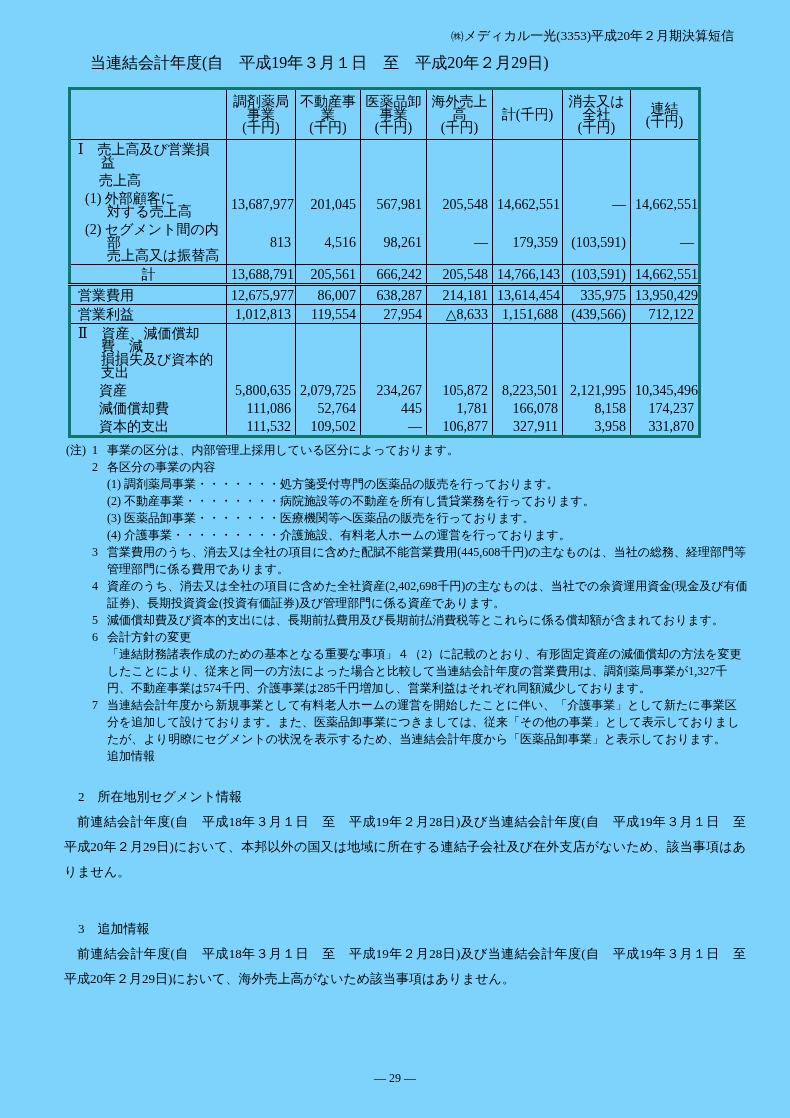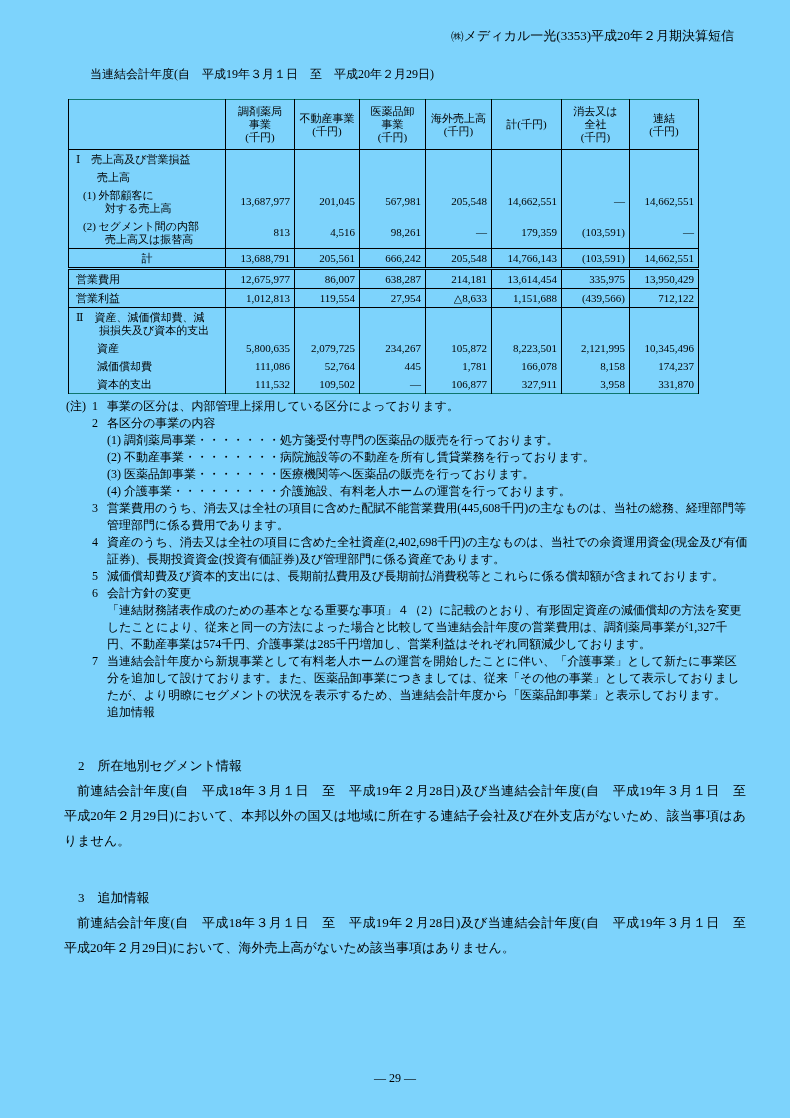--- a/index.html
+++ b/index.html
@@ -14,34 +14,34 @@
   }
   
   .doc-header{
     padding-top:28px;
     padding-right:56px;
     text-align:right;
     font-size:13px;
     line-height:15px;
   }
   .period-title{
-    margin-top:24px;
+    margin-top:12px;
     margin-left:90px;
-    font-size:12px;
+    font-size:16px;
     line-height:15px;
   }
   
   table.seg{
     margin-top:17px;
     margin-left:68px;
     width:630px;
     table-layout:fixed;
     border-collapse:collapse;
-    border:1px solid #0f766e;
-    font-size:11px;
+    border:3px solid #0f766e;
+    font-size:14px;
   }
   table.seg th, table.seg td{
     border-left:1px solid #000;
     border-right:1px solid #000;
     line-height:13px;
     overflow:hidden;
     font-weight:normal;
     vertical-align:middle;
   }
   table.seg thead th{
@@ -74,21 +74,21 @@
   .note .n{flex:none;width:15px;}
   .note .t{flex:1;}
   .note .t .sub{padding-left:0;}
   
   .section{
     margin-left:64px;
     margin-right:44px;
     font-size:13px;
     line-height:25px;
   }
-  .sec2{margin-top:32px;}
+  .sec2{margin-top:19px;}
   .sec3{margin-top:32px;}
   .section .sec-head{padding-left:14px;}
   .section .sec-head .sec-num{padding-right:13px;}
   .section p{margin:0;text-indent:13px;text-align:justify;}
   
   .page-footer{
     position:absolute;
     left:0;bottom:32px;
     width:100%;
     text-align:center;

